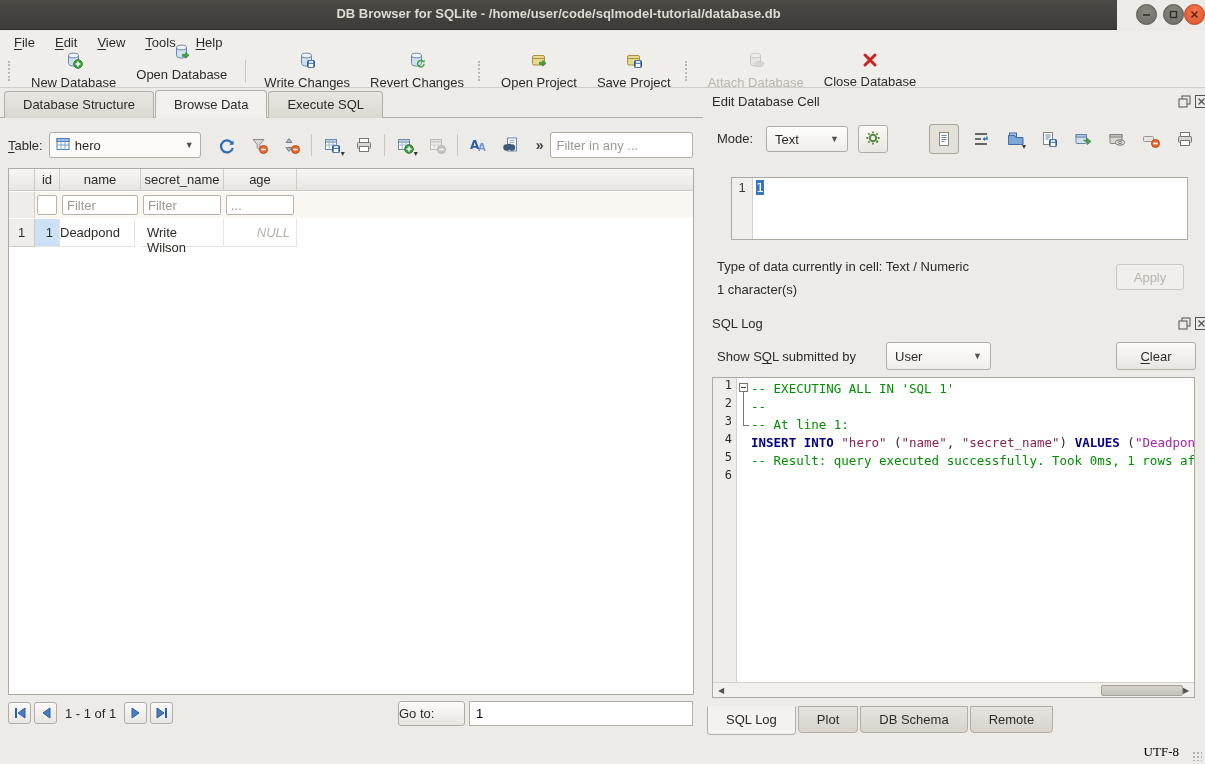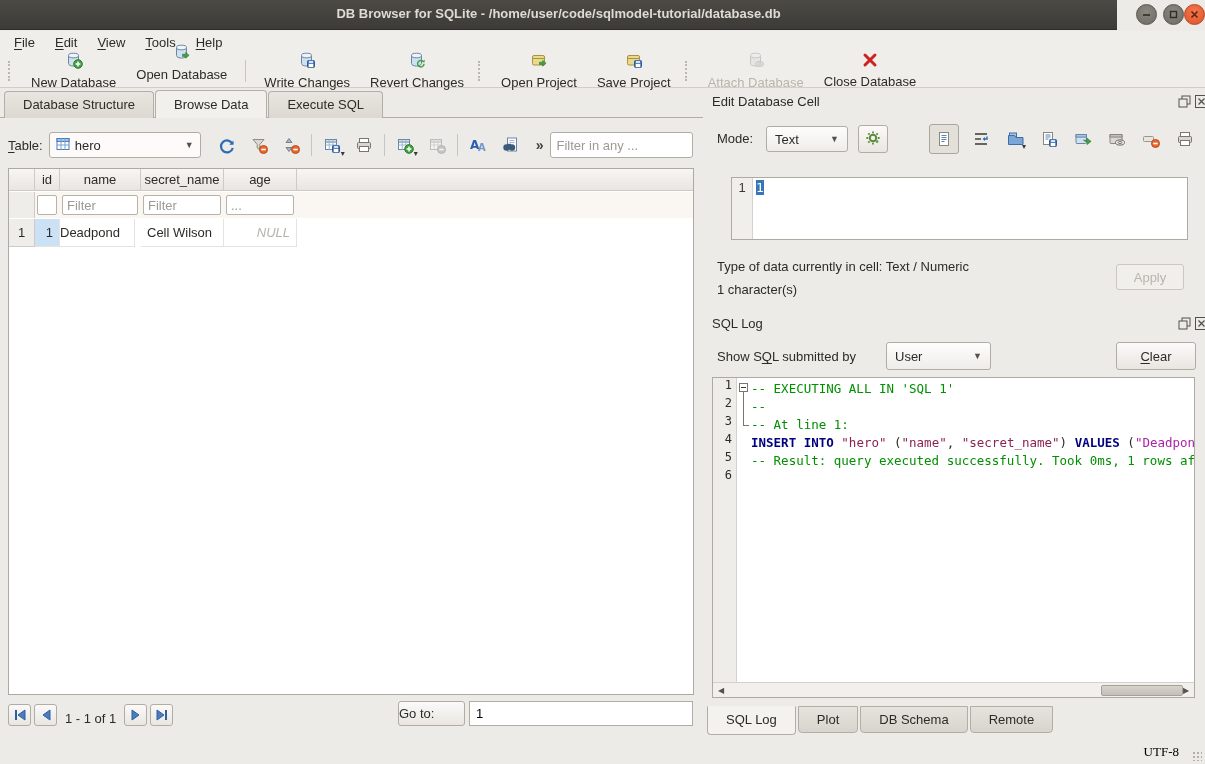--- a/index.html
+++ b/index.html
@@ -62,21 +62,21 @@
   .g-fcell input::placeholder { color:#9d9a93; }
   .g-gutter { position:absolute; left:0; width:26px; background:#efede9; border-right:1px solid #cfcbc4; }
   .g-row { position:absolute; top:50px; left:0; right:0; height:28px; }
   .g-cell { position:absolute; top:0; height:28px; border-right:1px solid #e6e3de; border-bottom:1px solid #e6e3de; padding:6px 6px 0; font-size:13px; }
   .g-cell.num { text-align:right; }
   .g-cell.null { color:#b6b3ae; font-style:italic; text-align:right; }
   .g-cell.sel { background:#cbe2f6; }
   .g-rownum { text-align:center; padding-top:6px; font-size:13px; border-bottom:1px solid #cfcbc4; height:28px; background:#efede9; border-right:1px solid #cfcbc4; }
 
   
-  .pager { position:absolute; top:700px; left:8px; height:26px; display:flex; align-items:flex-end; gap:3px; }
+  .pager { position:absolute; top:700px; left:8px; height:26px; display:flex; align-items:center; gap:3px; }
   .nav-btn { width:23px; height:22px; border:1px solid #b1ada5; border-radius:3px;
     background:linear-gradient(#fbfaf9,#e9e6e1); display:flex; align-items:center; justify-content:center; }
   .range-text { margin:0 5px; }
   .goto-btn { position:absolute; top:701px; left:398px; width:67px; height:25px; border:1px solid #b1ada5; border-radius:3px;
     background:linear-gradient(#fbfaf9,#e9e6e1); text-align:left; padding-top:4px; }
   .goto-input { position:absolute; top:701px; left:469px; width:224px; height:25px; border:1px solid #b1ada5;
     background:#fff; padding:0 6px; font-size:13px; font-family:inherit; }
 
   
   .dock-title { position:absolute; font-size:13px; color:#2d2b27; }
@@ -385,21 +385,21 @@
         <div class="g-fcell" style="left: 28px; width: 20px;"><input placeholder="" style=""></div>
         <div class="g-fcell" style="left: 53px; width: 76px;"><input placeholder="Filter" style=""></div>
         <div class="g-fcell" style="left: 134px; width: 78px;"><input placeholder="Filter" style=""></div>
         <div class="g-fcell" style="left: 217px; width: 68px;"><input placeholder="..." style=""></div>
       </div>
     <div id="grid-rows">
         <div class="g-row">
           <div class="g-rownum" style="position: absolute; left: 0px; width: 26px;">1</div>
           <div class="g-cell num sel" style="left: 26px; width: 25px;">1</div>
           <div class="g-cell" style="left: 45px; width: 81px;">Deadpond</div>
-          <div class="g-cell" style="left: 132px; width: 83px;">Cell Wilson</div>
+          <div class="g-cell" style="left: 132px; width: 83px;">Write Wilson</div>
           <div class="g-cell null" style="left: 215px; width: 73px;">NULL</div>
         </div>
       </div>
   </div>
 
   <div class="pager">
     <div class="nav-btn">
       <svg width="14" height="12">
           <path d="M3 1v10" stroke="#2e5f9e" stroke-width="2"></path>
           <path d="M12 1L5 6l7 5z" fill="#4a7dbf" stroke="#2e5f9e"></path>

